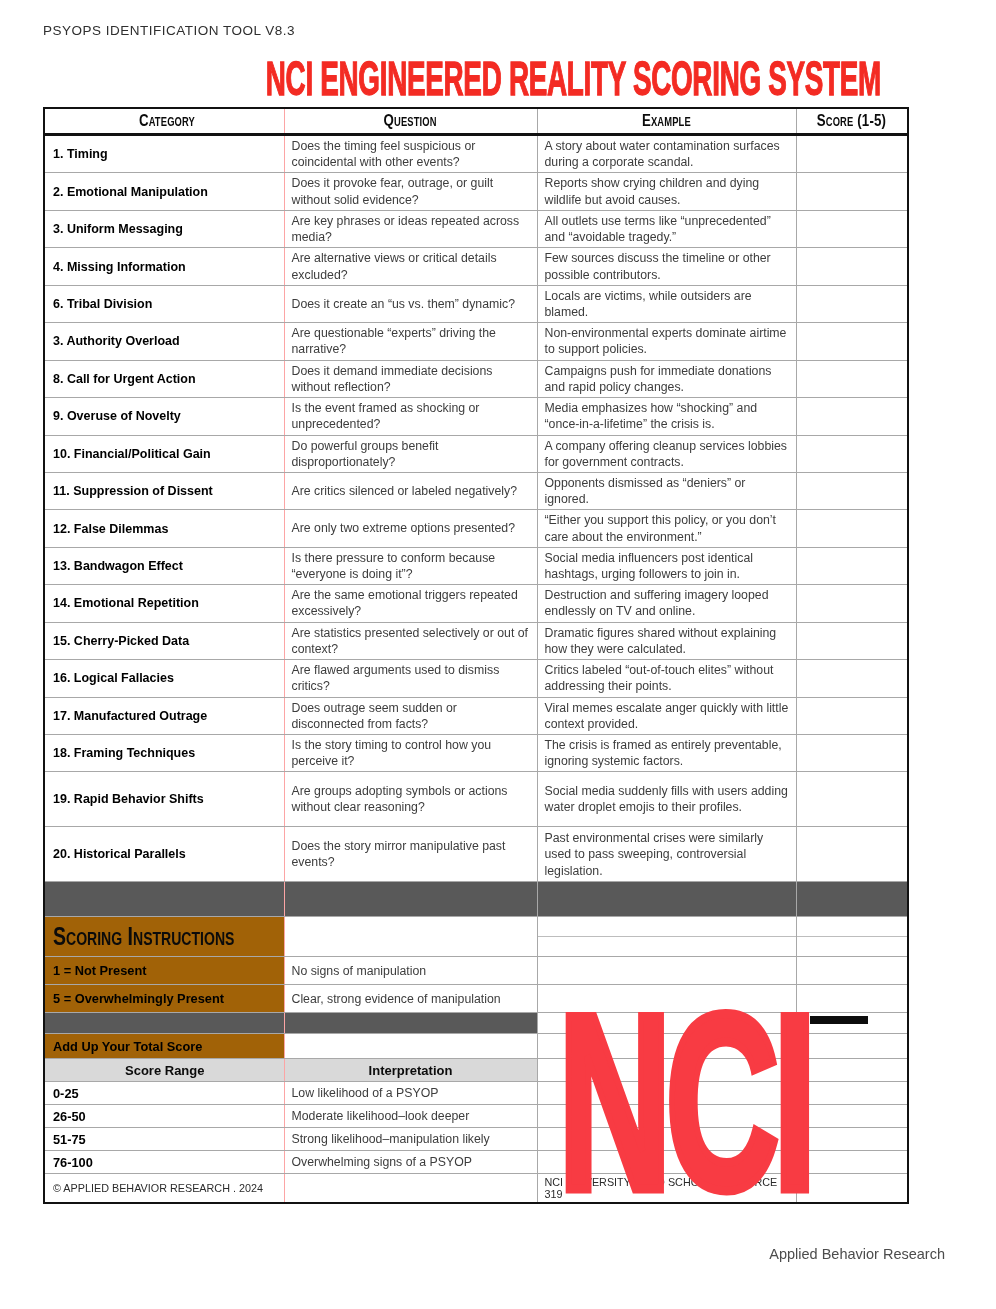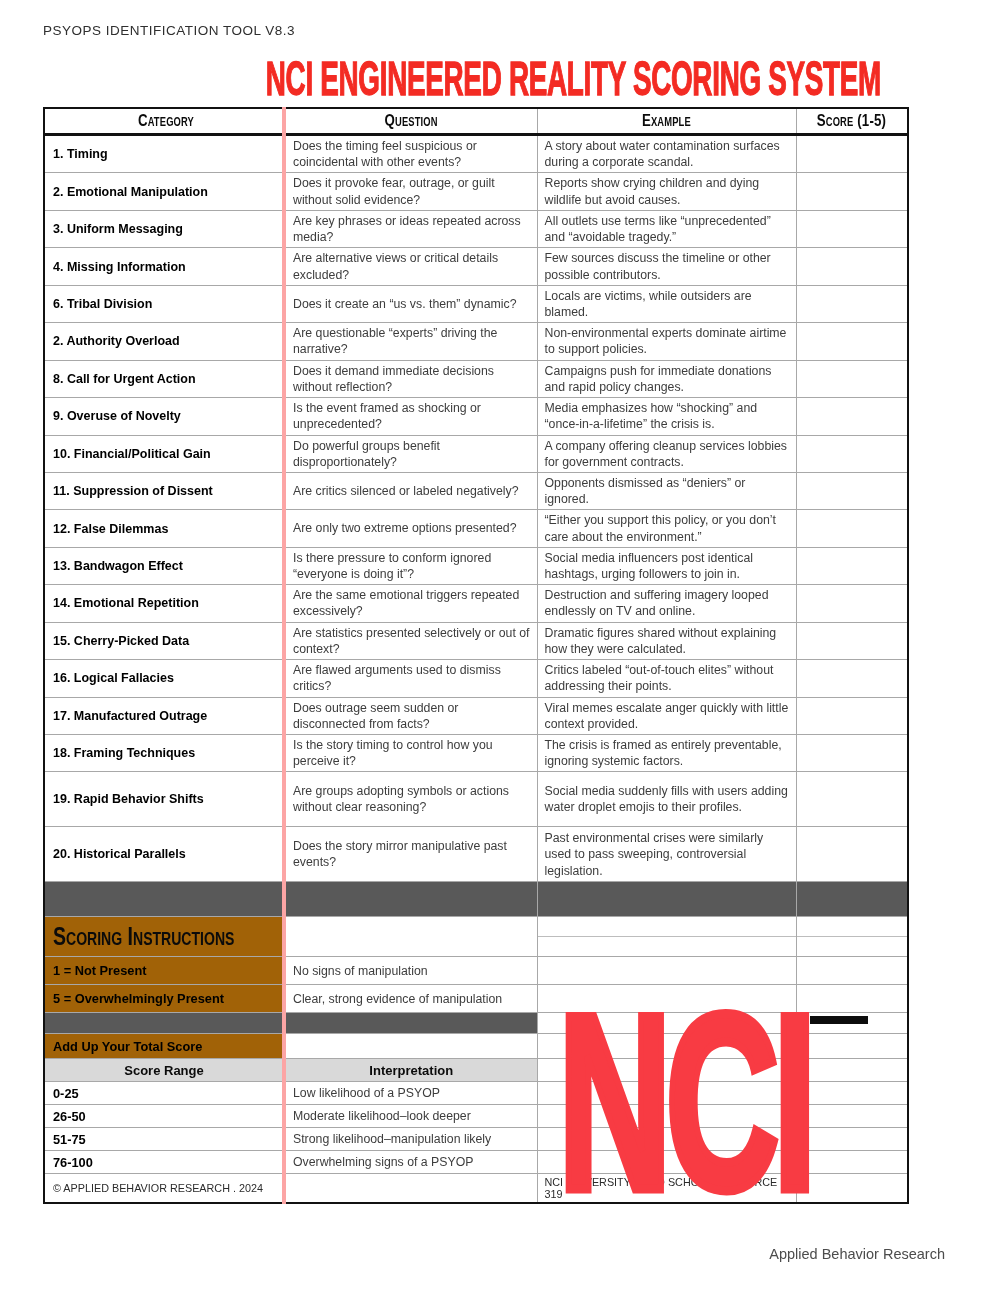--- a/index.html
+++ b/index.html
@@ -21,21 +21,21 @@
     color:#f32b23; -webkit-text-stroke:1.3px #f32b23;
     letter-spacing:-.5px; transform:scaleX(.58); transform-origin:center top;
   }
 
   table.sheet {
     position:absolute; left:43px; top:107px; width:864px;
     border-collapse:collapse; table-layout:fixed;
     border:2px solid #111;
   }
   .sheet td, .sheet th { border:1px solid #a8a8a8; padding:2px 7px; vertical-align:middle; overflow:hidden; }
-  .sheet td:first-child, .sheet th:first-child { border-right:4px solid #fca5a5; padding-left:8px; }
+  .sheet td:first-child, .sheet th:first-child { border-right:1px solid #fca5a5; padding-left:8px; }
   .sheet thead th { border-top:2px solid #111; border-bottom:3px solid #111; height:22px; text-align:center; padding:1px 3px; background:#fff; }
 
   .chead {
     display:inline-block; font-variant:small-caps; font-weight:bold;
     font-size:17px; color:#0b0b0b; letter-spacing:.2px;
     transform:scaleX(.78); transform-origin:center; white-space:nowrap;
   }
 
   tr.rr { height:36px; }
   tr.tall { height:55px; }
@@ -138,21 +138,21 @@
           <td class="ex">Few sources discuss the timeline or other possible contributors.</td>
           <td class="scorecell"></td>
         </tr>
       <tr class="rr">
           <td class="cat">6. Tribal Division</td>
           <td class="q">Does it create an “us vs. them” dynamic?</td>
           <td class="ex">Locals are victims, while outsiders are blamed.</td>
           <td class="scorecell"></td>
         </tr>
       <tr class="rr">
-          <td class="cat">2. Authority Overload</td>
+          <td class="cat">3. Authority Overload</td>
           <td class="q">Are questionable “experts” driving the narrative?</td>
           <td class="ex">Non-environmental experts dominate airtime to support policies.</td>
           <td class="scorecell"></td>
         </tr>
       <tr class="rr">
           <td class="cat">8. Call for Urgent Action</td>
           <td class="q">Does it demand immediate decisions without reflection?</td>
           <td class="ex">Campaigns push for immediate donations and rapid policy changes.</td>
           <td class="scorecell"></td>
         </tr>
@@ -175,21 +175,21 @@
           <td class="scorecell"></td>
         </tr>
       <tr class="rr">
           <td class="cat">12. False Dilemmas</td>
           <td class="q">Are only two extreme options presented?</td>
           <td class="ex">“Either you support this policy, or you don’t care about the environment.”</td>
           <td class="scorecell"></td>
         </tr>
       <tr class="rr">
           <td class="cat">13. Bandwagon Effect</td>
-          <td class="q">Is there pressure to conform ignored “everyone is doing it”?</td>
+          <td class="q">Is there pressure to conform because “everyone is doing it”?</td>
           <td class="ex">Social media influencers post identical hashtags, urging followers to join in.</td>
           <td class="scorecell"></td>
         </tr>
       <tr class="rr">
           <td class="cat">14. Emotional Repetition</td>
           <td class="q">Are the same emotional triggers repeated excessively?</td>
           <td class="ex">Destruction and suffering imagery looped endlessly on TV and online.</td>
           <td class="scorecell"></td>
         </tr>
       <tr class="rr">

